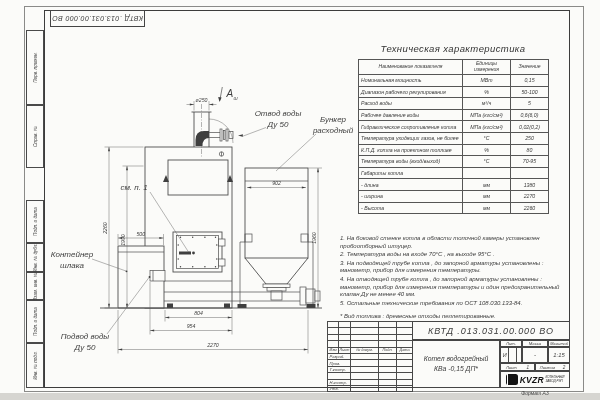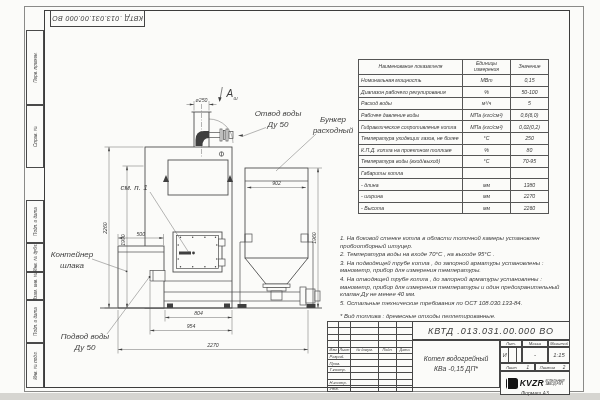--- a/index.html
+++ b/index.html
@@ -78,20 +78,21 @@
       <span>Подп. и дата</span>
     </div>
   <div class="abs mcell" style="left:26px;top:343px;width:18px;height:45px;">
       <span>Инв. № подл.</span>
     </div>
 
   <div class="abs stamp-top">
     <span>КВТД .013.031.00.000  ВО</span>
   </div>
 
+  <div class="abs spec-title">Техническая характеристика</div>
   <table class="abs spec">
     <colgroup>
         <col style="width:104px">
         <col style="width:48px">
         <col style="width:38px">
       </colgroup>
     <tbody>
         <tr>
       <th>Наименование показателя</th>
       <th>Единицы измерения</th>
@@ -447,21 +448,21 @@
     <div class="cell" style="left:195px;top:26px;width:26px;height:16px;font-size:6px;">-</div>
     <div class="cell" style="left:221px;top:26px;width:22px;height:16px;font-size:5.8px;">1:15</div>
     <div class="cell sheetrow" style="left:173px;top:42px;width:35px;height:8px;">
       <span class="h4">Лист</span>
       <span style="font-size:4.6px;">1</span>
     </div>
     <div class="cell sheetrow" style="left:208px;top:42px;width:35px;height:8px;">
       <span class="h4">Листов</span>
       <span style="font-size:4.6px;">2</span>
     </div>
-    <div class="cell" style="left:173px;top:50px;width:70px;height:24px;">
+    <div class="cell" style="left:173px;top:50px;width:70px;height:17px;">
       <span class="logo-ic"></span>
       <span class="logo-tx">KVZR</span>
       <span class="logo-sub">
         <span style="display:block;">КОТЕЛЬНЫЙ</span>
         <span style="display:block;">ЗАВОД РЭП</span>
       </span>
     </div>
   </div>
 
   <div class="abs fmt">Формат А3</div>

